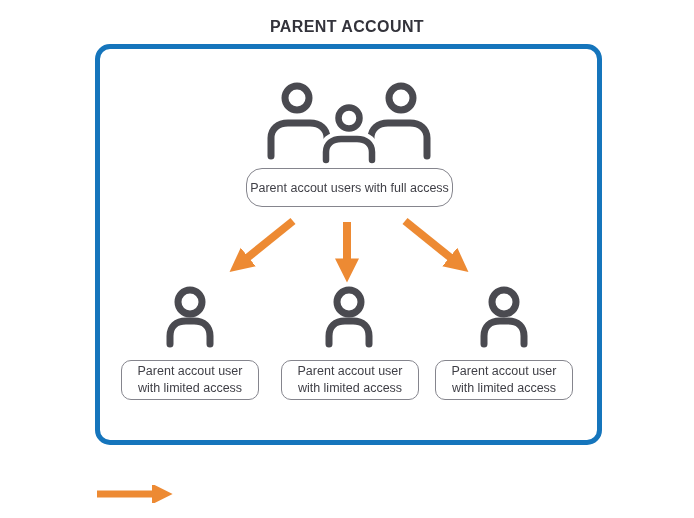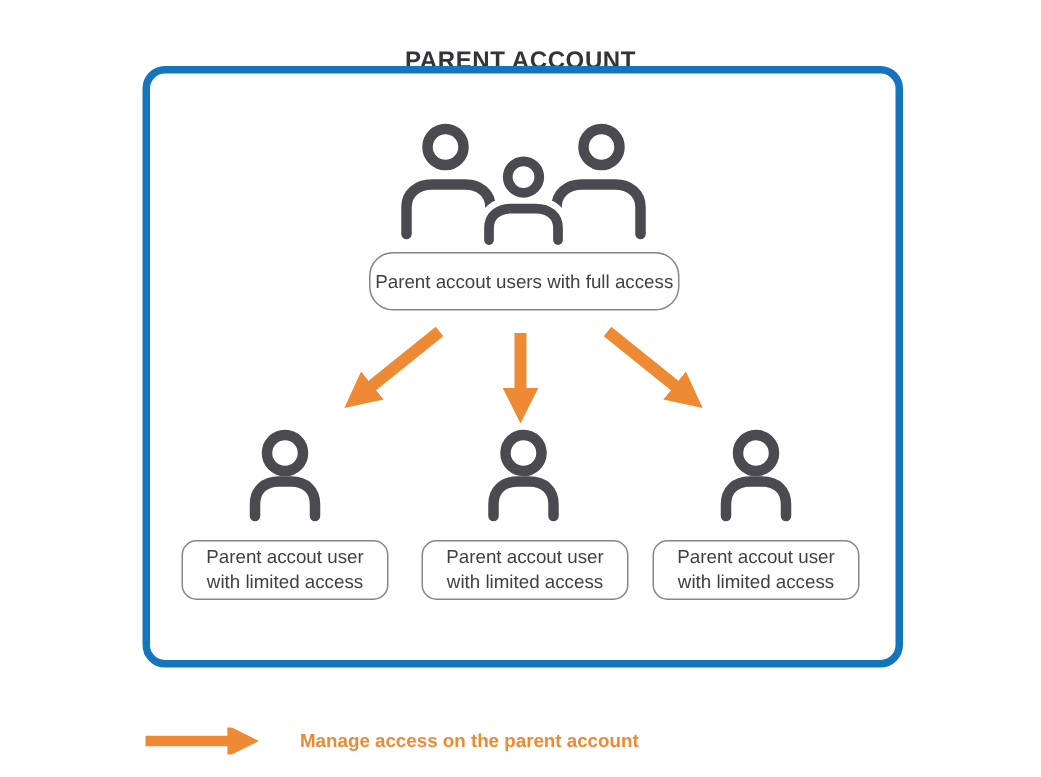--- a/index.html
+++ b/index.html
@@ -13,21 +13,21 @@
   *{margin:0;padding:0;box-sizing:border-box;}
   html,body{background:#fff;}
   .canvas{
     position:relative;
     width:694px;height:518px;
     background:#ffffff;
     font-family:"Liberation Sans",sans-serif;
     overflow:hidden;
   }
   .title{
-    position:absolute;top:32px;left:0;width:694px;
+    position:absolute;top:18px;left:0;width:694px;
     text-align:center;
     font-size:16px;font-weight:bold;letter-spacing:.4px;
     color:var(--title-color);
   }
   .main-box{
     position:absolute;left:95px;top:44px;
     width:507px;height:401px;
     border:5px solid var(--accent-blue);
     border-radius:15px;
     background:#fff;
@@ -130,16 +130,15 @@
 
   <div class="legend">
     <svg class="legend-arrow" viewBox="0 0 82 18">
       <defs>
         <marker id="ah2" markerWidth="3.2" markerHeight="3.2" refX="0.2" refY="1.5" orient="auto">
           <path class="arrow-head" d="M0 0 L3 1.5 L0 3 Z"></path>
         </marker>
       </defs>
       <line x1="2" y1="9" x2="58" y2="9" marker-end="url(#ah2)"></line>
     </svg>
-    <div class="legend-text">Manage access on the parent account</div>
   </div>
 
 </div>
 
 </body></html>

